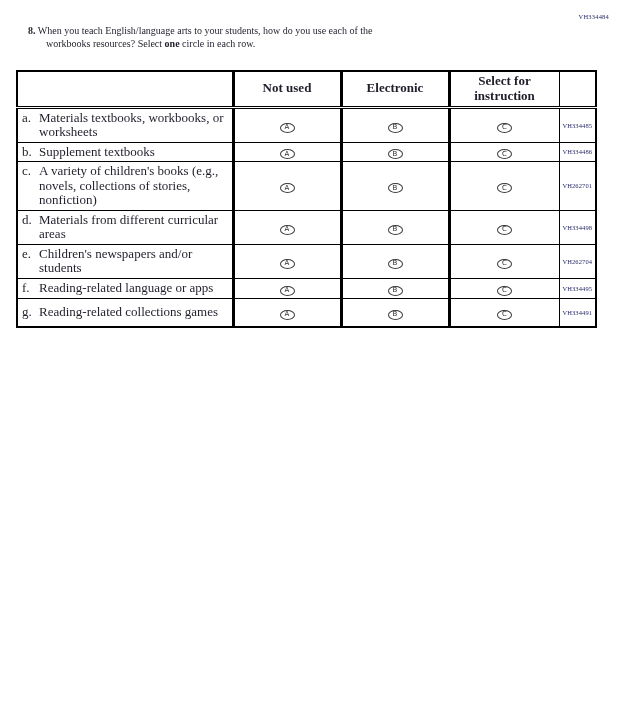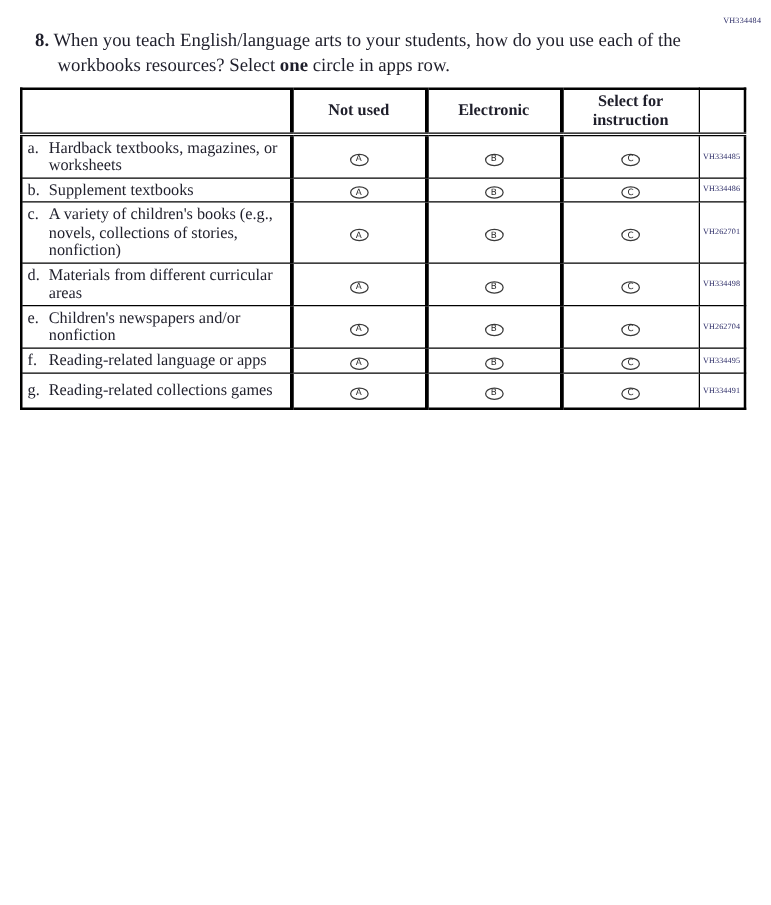--- a/index.html
+++ b/index.html
@@ -15,21 +15,21 @@
     position:absolute;
     top:13px;right:8px;
     font-size:6.5px;
     color:#2b2b66;
     letter-spacing:0.2px;
   }
   .question{
     position:absolute;
     left:28px;top:24px;
     width:505px;
-    font-size:15px;
+    font-size:10px;
     line-height:1.33;
     padding-left:18px;
     text-indent:-18px;
     margin:0;
   }
   .qnum{font-weight:bold;}
   .bold{font-weight:bold;font-family:Liberation Serif, serif;}
   table.survey{
     position:absolute;
     left:16px;top:70px;
@@ -96,21 +96,21 @@
   tr.r-e{height:28px;}
   tr.r-f{height:18px;}
   tr.r-g{height:29px;}
 </style>
 </head>
 <body>
 
 <div class="form-code-top">VH334484</div>
 
 <p class="question"><span class="qnum">8.</span> <span>When you teach English/language arts to your students, how do you use each of the</span><br>
-<span>workbooks resources? Select </span><span class="bold">one</span><span> circle in apps row.</span></p>
+<span>workbooks resources? Select </span><span class="bold">one</span><span> circle in each row.</span></p>
 
 <table class="survey outer">
   <colgroup>
     <col style="width:216px">
     <col style="width:108px">
     <col style="width:108px">
     <col style="width:110px">
     <col style="width:37px">
   </colgroup>
   <thead>
@@ -120,21 +120,21 @@
       <th class="head col-sep">Electronic</th>
       <th class="head col-sep">Select for instruction</th>
       <th class="head col-sep-thin"></th>
     </tr>
   </thead>
   <tbody>
     <tr class="r-a">
       <td class="label-cell">
           <div class="label-wrap">
             <span class="row-letter">a.</span>
-            <span class="row-text">Hardback textbooks, magazines, or worksheets</span>
+            <span class="row-text">Materials textbooks, workbooks, or worksheets</span>
           </div>
         </td>
       <td class="opt-cell col-sep"><span class="circle">A</span></td>
       <td class="opt-cell col-sep"><span class="circle">B</span></td>
       <td class="opt-cell col-sep"><span class="circle">C</span></td>
       <td class="code-cell col-sep-thin">VH334485</td>
     </tr>
     <tr class="r-b">
       <td class="label-cell">
           <div class="label-wrap">
@@ -168,21 +168,21 @@
         </td>
       <td class="opt-cell col-sep"><span class="circle">A</span></td>
       <td class="opt-cell col-sep"><span class="circle">B</span></td>
       <td class="opt-cell col-sep"><span class="circle">C</span></td>
       <td class="code-cell col-sep-thin">VH334498</td>
     </tr>
     <tr class="r-e">
       <td class="label-cell">
           <div class="label-wrap">
             <span class="row-letter">e.</span>
-            <span class="row-text">Children's newspapers and/or nonfiction</span>
+            <span class="row-text">Children's newspapers and/or students</span>
           </div>
         </td>
       <td class="opt-cell col-sep"><span class="circle">A</span></td>
       <td class="opt-cell col-sep"><span class="circle">B</span></td>
       <td class="opt-cell col-sep"><span class="circle">C</span></td>
       <td class="code-cell col-sep-thin">VH262704</td>
     </tr>
     <tr class="r-f">
       <td class="label-cell">
           <div class="label-wrap">

